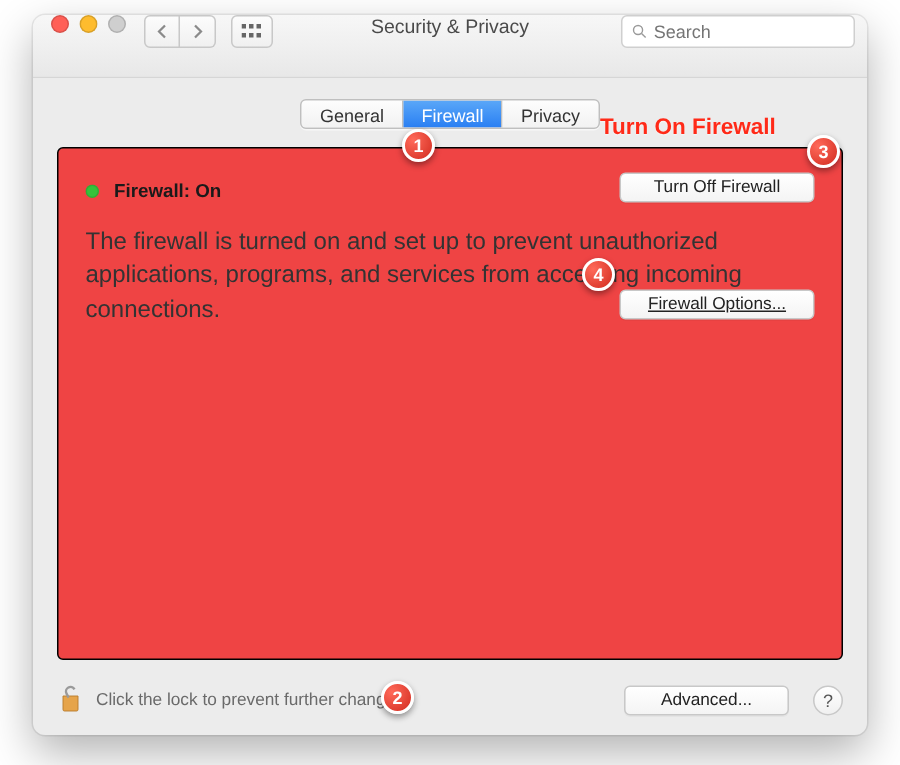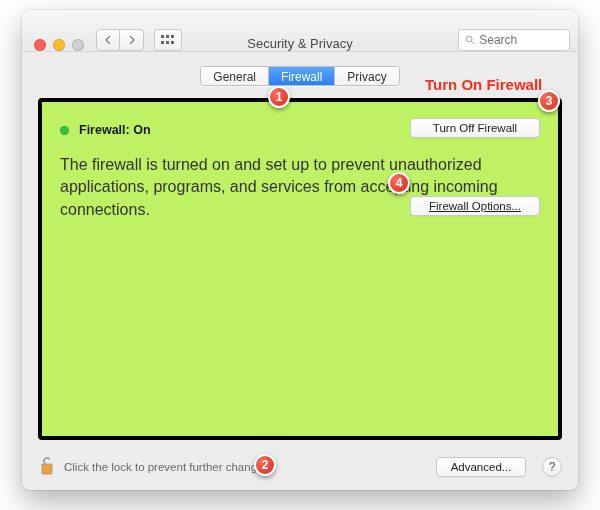--- a/index.html
+++ b/index.html
@@ -21,21 +21,21 @@
       display: flex;
       flex-direction: column;
     }
     
     .titlebar {
       height: 42px;
       border-bottom: 1px solid #d6d6d6;
       background: linear-gradient(#f7f7f7, #e8e8e8);
       border-radius: 8px 8px 0 0;
       display: flex;
-      align-items: flex-end;
+      align-items: flex-start;
       padding: 0 8px;
       gap: 6px;
     }
     .traffic { display: flex; gap: 7px; margin-right: 6px; margin-left:4px;}
     .tl { width: 12px; height: 12px; border-radius: 50%; border: 0.5px solid rgba(0,0,0,0.15);}
     .tl.red { background: #ff5f57; }
     .tl.yellow { background: #febc2e; }
     .tl.green { background: #cfcfcf; }
     .nav-group { display: flex; }
     .nav-btn {
@@ -55,21 +55,21 @@
       color:#555; margin-left:4px;
     }
     .title {
       flex: 0 0 auto;
       font-size: 13px; color:#4a4a4a;
       position:absolute; left:0; right:0; text-align:center;
       pointer-events:none;
     }
     .search {
       margin-left:auto;
-      width: 112px; height:22px;
+      width: 156px; height:22px;
       background:#fff; border:1px solid #cfcfcf; border-radius:4px;
       display:flex; align-items:center; padding:0 6px; gap:4px;
       color:#9a9a9a; font-size:12px;
     }
     .search svg { width:12px; height:12px; fill:#9a9a9a; }
     .search input {
       border:none; outline:none; width:100%; font-size:12px; background:transparent; color:#333;
     }
     
     .tabbar {
@@ -81,22 +81,22 @@
     }
     .seg {
       font-size:12px; padding: 2px 12px 0; background:linear-gradient(#fdfdfd,#f2f2f2);
       border-right:1px solid #bfbfbf; color:#333; display:flex; align-items:center;
     }
     .seg:last-child { border-right:none; }
     .seg.active { background: linear-gradient(#5aa7f8,#2a7ff3); color:#fff; }
     
     .content {
       margin: 12px 16px 10px;
-      background:#bef264;
-      border:4px solid #000000;
+      background:#ef4444;
+      border:1px solid #000000;
       border-radius:4px;
       flex:1;
       padding: 16px 18px 14px;
       position:relative;
       font-size:12px; color:#333;
     }
     .status-row { display:flex; align-items:center; margin-bottom:12px; height:24px;}
     .dot { width:9px; height:9px; border-radius:50%; background:#36c23b; margin-right:10px; border:0.5px solid rgba(0,0,0,0.1);}
     .status-label { font-weight:600; font-size:12.5px; color:#1a1a1a;}
     .mac-btn {
@@ -109,41 +109,40 @@
     }
     .btn-turnoff { position:absolute; right:18px; top:16px; width:130px;}
     .btn-options { position:absolute; right:18px; top:94px; width:130px;text-decoration:underline;}
     .desc { font-size:16px; color:#333; line-height:1.4; max-width: 460px; }
     
     .bottom {
       height:40px; display:flex; align-items:center; padding: 0 16px 6px; gap:8px;
     }
     .lock-icon { color:#d88b2b; }
     .lock-text { font-size:11.5px; color:#6a6a6a; flex:1;}
-    .btn-advanced { width:90px; }
+    .btn-advanced { width:110px; }
     .help {
       width:20px; height:20px; border-radius:50%;
       background:linear-gradient(#ffffff,#f0f0f0);
       border:1px solid #c8c8c8; color:#555; font-size:12px;
       display:flex; align-items:center; justify-content:center; margin-left:8px;
     }
     
     .callout {
       position:absolute; width:22px; height:22px; border-radius:50%;
       background: radial-gradient(circle at 30% 30%, #ff6a5a, #d22b1f);
       border:2px solid #fff; box-shadow: 0 2px 4px rgba(0,0,0,0.4);
       color:#fff; font-weight:700; font-size:12px;
       display:flex; align-items:center; justify-content:center;
       z-index:50;
     }
     .ann-text {
       position:absolute; color:#ff2a18; font-weight:700; font-size:15px;
       text-shadow: 0 1px 1px rgba(255,255,255,0.6);
       z-index:50;
-      margin-left:25px;
     }
   </style>
 </head>
 <body>
 
 <div class="window">
 
   <div class="titlebar">
     <div class="traffic">
       <div class="tl red"></div>

